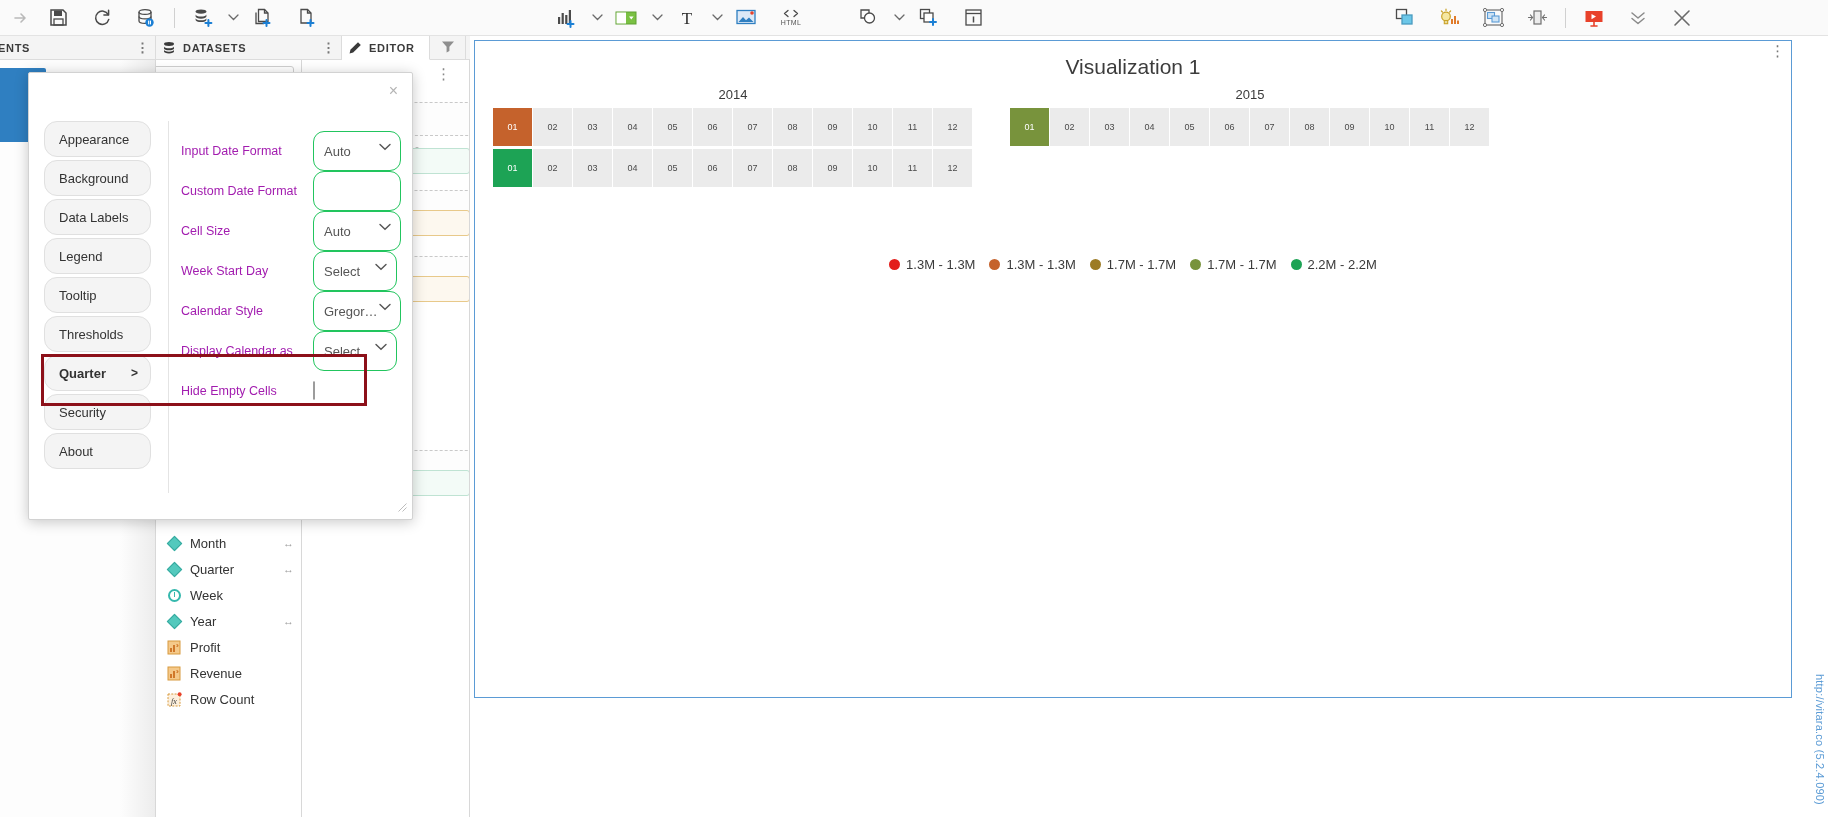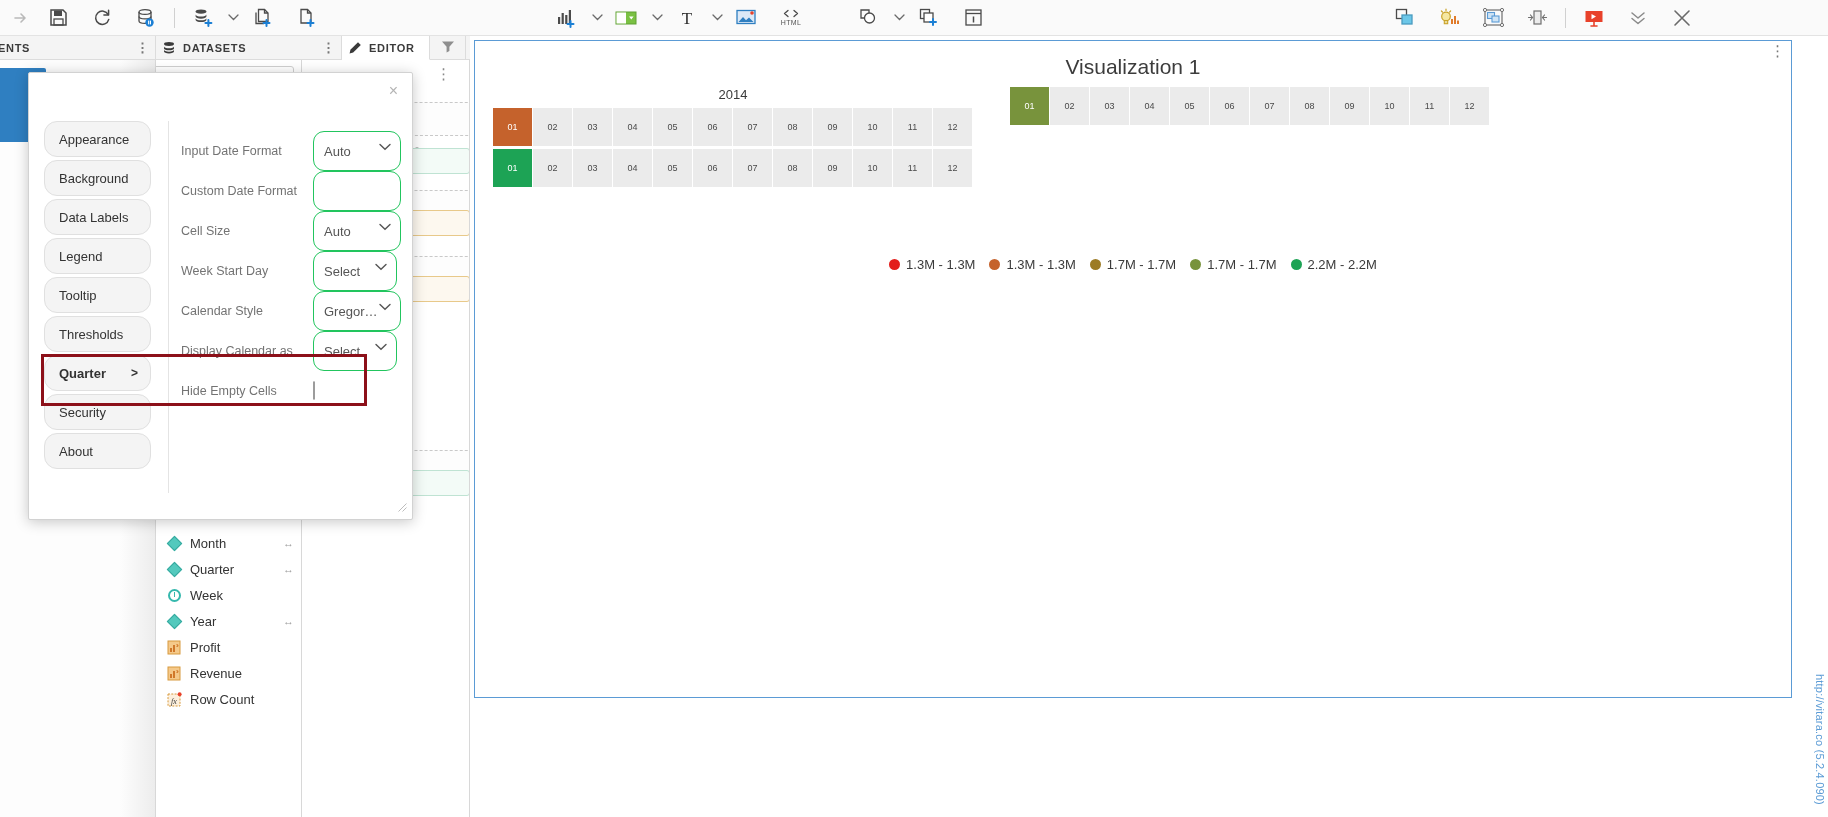--- a/index.html
+++ b/index.html
@@ -162,21 +162,21 @@
   .tabbtn {
     height: 36px; margin-bottom: 3px; width: 107px;
     background: #f4f4f4; border: 1px solid #e0e0e0; border-radius: 13px;
     display:flex; align-items:center; padding-left: 14px;
     font-size: 13px; color: #333; cursor:pointer;
   }
   .tabbtn.active { font-weight: bold; }
   .tabbtn .caret { margin-left: auto; margin-right: 12px; font-size: 12px; }
   .fieldcol { flex: 1; padding: 10px 0 0 12px; }
   .frow { display:flex; align-items:center; height: 40px; }
-  .flabel { font-size: 12.5px; color: #737373; width: 132px; }
+  .flabel { font-size: 12.5px; color: #a21caf; width: 132px; }
   .fsel {
     position:relative; height: 40px;
     border: 1px solid #22c55e; border-radius: 11px; background:#fff;
     display:flex; align-items:center; padding-left: 10px;
     font-size: 13px; color: #555; cursor:pointer;
   }
   .fsel .dd { position:absolute; right: 9px; top: 7px; }
   .w88 { width: 88px; }
   .w84 { width: 84px; }
   .chkbox {
@@ -555,20 +555,21 @@
             <div class="cal-cell" style="background: rgb(235, 235, 235);">06</div>
             <div class="cal-cell" style="background: rgb(235, 235, 235);">07</div>
             <div class="cal-cell" style="background: rgb(235, 235, 235);">08</div>
             <div class="cal-cell" style="background: rgb(235, 235, 235);">09</div>
             <div class="cal-cell" style="background: rgb(235, 235, 235);">10</div>
             <div class="cal-cell" style="background: rgb(235, 235, 235);">11</div>
             <div class="cal-cell" style="background: rgb(235, 235, 235);">12</div>
           </div>
         </div>
       <div class="cal-block" id="cal-2015" style="left:535px; top:46px;">
+          <div class="cal-year">2015</div>
           <div class="cal-row">
             <div class="cal-cell filled" style="background: rgb(120, 147, 60);">01</div>
             <div class="cal-cell" style="background: rgb(235, 235, 235);">02</div>
             <div class="cal-cell" style="background: rgb(235, 235, 235);">03</div>
             <div class="cal-cell" style="background: rgb(235, 235, 235);">04</div>
             <div class="cal-cell" style="background: rgb(235, 235, 235);">05</div>
             <div class="cal-cell" style="background: rgb(235, 235, 235);">06</div>
             <div class="cal-cell" style="background: rgb(235, 235, 235);">07</div>
             <div class="cal-cell" style="background: rgb(235, 235, 235);">08</div>
             <div class="cal-cell" style="background: rgb(235, 235, 235);">09</div>

